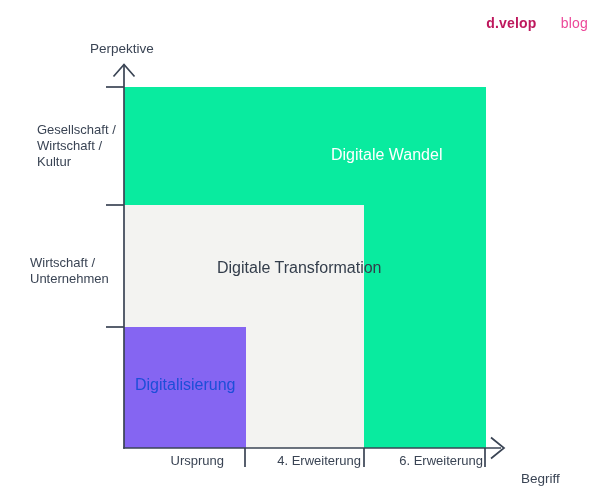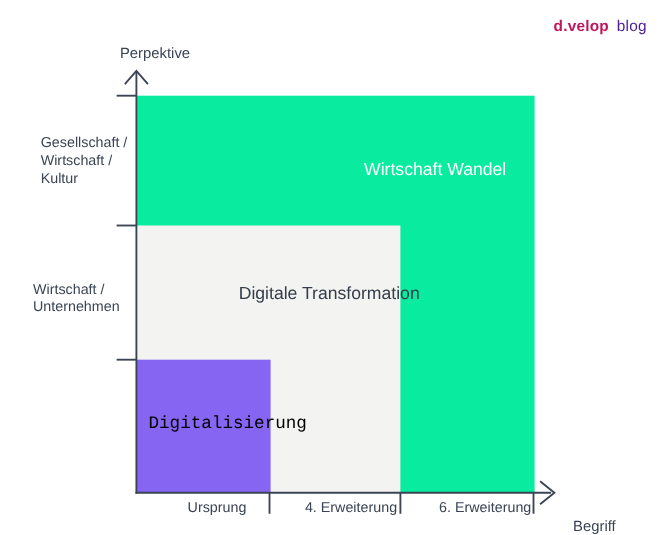--- a/index.html
+++ b/index.html
@@ -2,33 +2,33 @@
 <html style="--ink: #3A4454;"><head>
 <meta charset="utf-8">
 <style>
   html,body{margin:0;padding:0;background:#ffffff;}
   body{width:600px;height:486px;font-family:"Liberation Sans",sans-serif;}
   .canvas{position:relative;width:600px;height:486px;background:#ffffff;overflow:hidden;
           color:var(--ink,#3A4454);}
   
   .logo{position:absolute;top:15px;right:12px;font-size:14px;letter-spacing:.2px;}
   .logo .brand{font-weight:bold;color:#be185d;}
-  .logo .suffix{font-weight:normal;color:#4c1d95;margin-left:3px;}
+  .logo .suffix{font-weight:normal;color:#ec4899;margin-left:20px;}
   
   .layer{position:absolute;}
   .layer-wandel{left:124px;top:87px;width:362px;height:361px;}
   .layer-transformation{left:124px;top:205px;width:240px;height:243px;}
   .layer-digitalisierung{left:124px;top:327px;width:122px;height:121px;}
   
   .axes{position:absolute;left:0;top:0;width:600px;height:486px;z-index:5;pointer-events:none;}
   .axes path{stroke:var(--ink,#3A4454);stroke-width:1.7;fill:none;stroke-linecap:butt;}
   
   .lbl{position:absolute;white-space:nowrap;z-index:6;}
   .axis-title{font-size:13.5px;}
-  .y-title{left:90px;top:41px;margin-left:19px;}
+  .y-title{left:90px;top:41px;}
   .x-title{left:521px;top:439px;margin-top:32px;}
   .ycat{font-size:13px;line-height:16px;white-space:pre-line;}
   .ycat-0{left:37px;top:122px;}
   .ycat-1{left:30px;top:255px;}
   .ycat-2{left:28px;top:368px;}
   .xcat{font-size:13px;top:453px;text-align:right;}
   .xcat-0{right:376px;}
   .xcat-1{right:239px;}
   .xcat-2{right:117px;}
   .layer-label{font-size:16px;}
@@ -69,17 +69,17 @@
   <div class="lbl ycat ycat-0">Gesellschaft /
 Wirtschaft /
 Kultur</div>
   <div class="lbl ycat ycat-1">Wirtschaft /
 Unternehmen</div>
 
   <div class="lbl xcat xcat-0">Ursprung</div>
   <div class="lbl xcat xcat-1">4. Erweiterung</div>
   <div class="lbl xcat xcat-2">6. Erweiterung</div>
 
-  <div class="lbl layer-label lab-wandel" style="color: rgb(255, 255, 255);">Wirtschaft Wandel</div>
+  <div class="lbl layer-label lab-wandel" style="color: rgb(255, 255, 255);">Digitale Wandel</div>
   <div class="lbl layer-label lab-transformation" style="color: rgb(51, 61, 75); margin-left: 40px;">Digitale Transformation</div>
-  <div class="lbl layer-label lab-digitalisierung" style="color: #000000; font-family: Liberation Mono, monospace;">Digitalisierung</div>
+  <div class="lbl layer-label lab-digitalisierung" style="color: #1d4ed8;">Digitalisierung</div>
 
 </div>
 
 </body></html>

